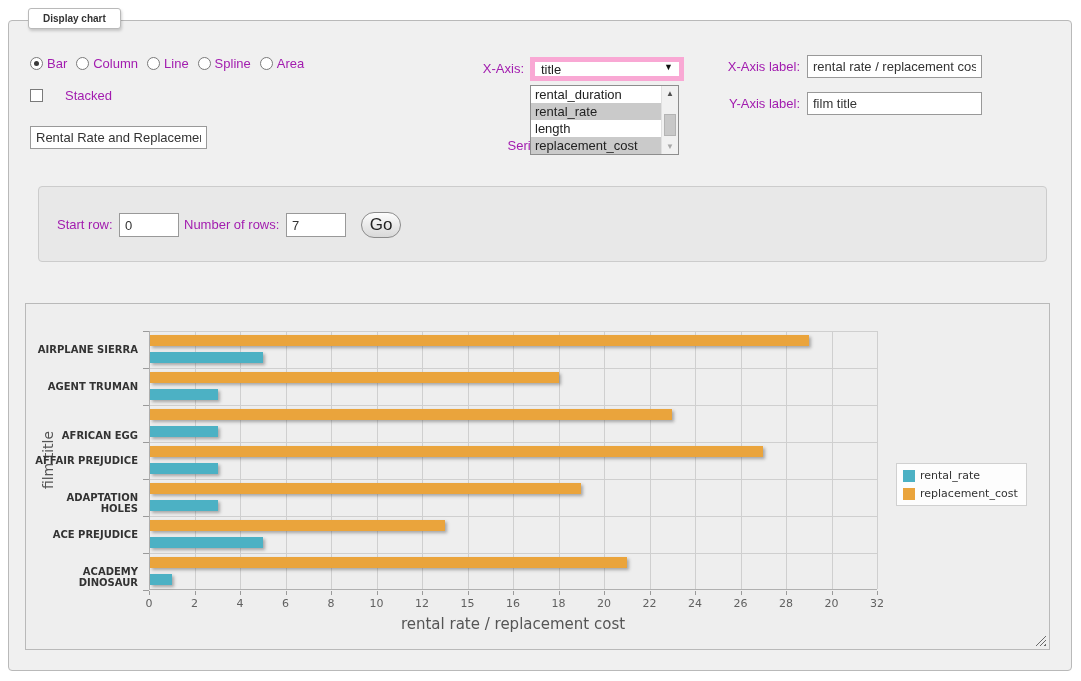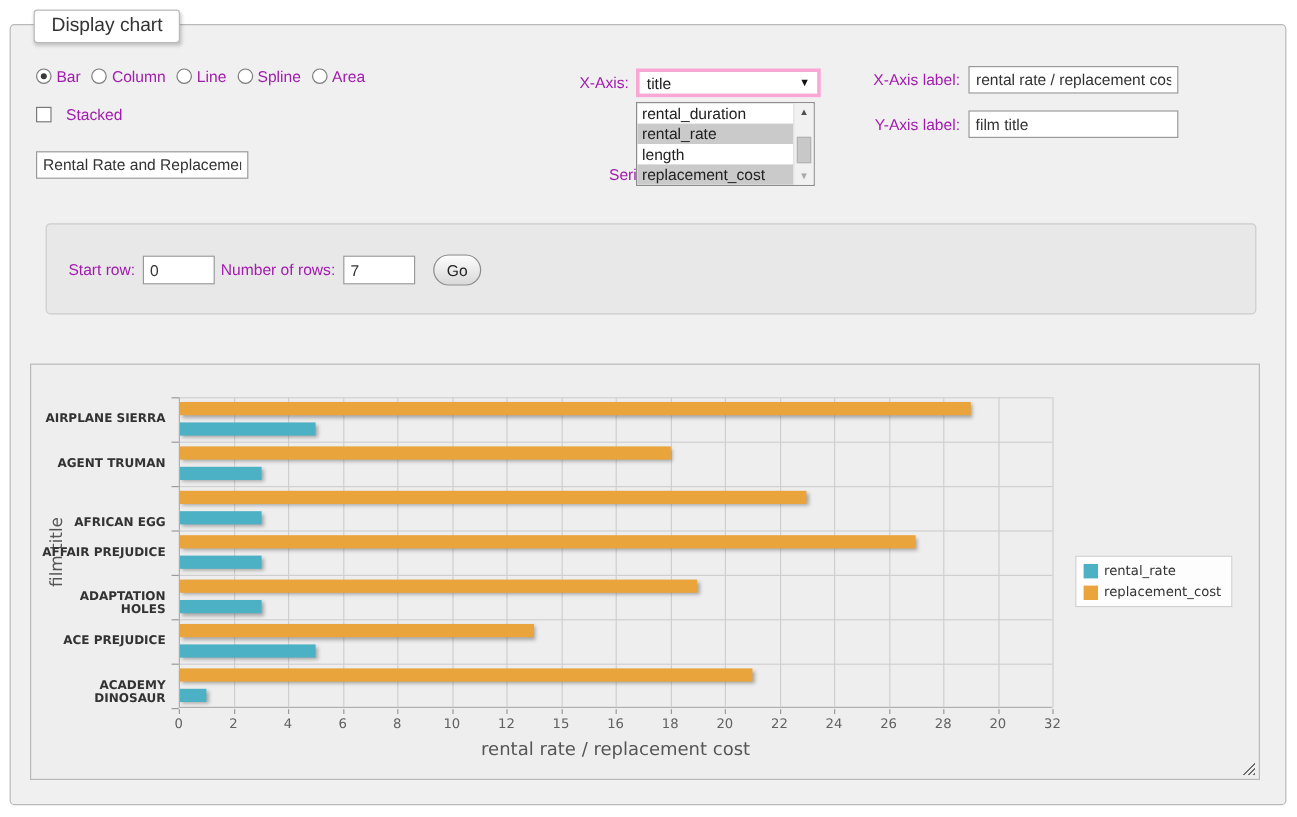--- a/index.html
+++ b/index.html
@@ -4,42 +4,42 @@
 <style>
   * { margin:0; padding:0; box-sizing:border-box; }
   body { font-family:"Liberation Sans", sans-serif; background:#fff; }
   #page { position:relative; width:1081px; height:681px; background:#fff; overflow:hidden; }
 
   
   .fieldset { position:absolute; left:8px; top:20px; width:1064px; height:651px;
               background:#f0f0f0; border:1px solid #b9b9b9; border-radius:4px; }
   .fieldset-legend { position:absolute; left:28px; top:8px; background:#fff;
               border:1px solid #b9b9b9; border-radius:3px; padding:4px 14px;
-              font-size:16px; font-weight:normal; color:#333;
+              font-size:10px; font-weight:bold; color:#333;
               box-shadow:1px 2px 3px rgba(0,0,0,0.18); z-index:5; }
 
   .lbl { font-size:13px; color:#a21caf; }
 
   
   #radio-row { position:absolute; left:30px; top:56px; display:flex; align-items:center; gap:9px; }
   .radio-item { display:flex; align-items:center; gap:4px; }
   .radio { width:13px; height:13px; border:1px solid #7a7a7a; border-radius:50%; background:#fff; position:relative; }
   .radio.checked::after { content:""; position:absolute; left:3px; top:3px; width:5px; height:5px;
               border-radius:50%; background:#3a3a3a; }
-  #stacked-row { position:absolute; left:30px; top:88px; display:flex; align-items:center; gap:12px; }
+  #stacked-row { position:absolute; left:30px; top:88px; display:flex; align-items:center; gap:22px; }
   .checkbox { width:13px; height:13px; border:1px solid #7a7a7a; background:#fff; }
 
   input[type="text"] { border:1px solid #999; background:#fff; font-family:"Liberation Sans",sans-serif;
               font-size:13px; color:#333; padding:2px 5px; outline:none; }
   #title-input { position:absolute; left:30px; top:126px; width:177px; height:23px; }
 
   
   #xaxis-label { position:absolute; left:440px; top:61px; width:84px; text-align:right; }
   #xaxis-select { position:absolute; left:530px; top:57px; width:154px; height:24px; background:#fff;
-              border:3px solid #f9a8d4; font-size:13px; color:#222; display:flex; align-items:center;
+              border:5px solid #f9a8d4; font-size:13px; color:#222; display:flex; 
               padding:0 6px; cursor:default; }
   #xaxis-select .arrow { margin-left:auto; font-size:9px; color:#111; }
 
   
   #series-label { position:absolute; left:464px; top:138px; width:84px; text-align:right; }
   #series-list { position:absolute; left:530px; top:85px; width:149px; height:70px; background:#fff;
               border:1px solid #8d8d8d; overflow:hidden; }
   .series-opt { height:17px; line-height:17px; font-size:13px; color:#222; padding:0 4px;
               margin-right:17px; white-space:nowrap; }
   .series-opt.selected { background:#cacaca; }
@@ -59,21 +59,21 @@
   #ylab-input { position:absolute; left:807px; top:92px; width:175px; height:23px; }
 
   
   #rows-panel { position:absolute; left:38px; top:186px; width:1009px; height:76px;
               background:#e8e8e8; border:1px solid #ccc; border-radius:4px; }
   #startrow-label { position:absolute; left:18px; top:30px; }
   #startrow-input { position:absolute; left:80px; top:26px; width:60px; height:24px; }
   #numrows-label { position:absolute; left:145px; top:30px; }
   #numrows-input { position:absolute; left:247px; top:26px; width:60px; height:24px; }
   #go-button { position:absolute; left:322px; top:25px; width:40px; height:26px;
-              border:1px solid #8b8b8b; border-radius:13px; font-size:13px; color:#222;
+              border:1px solid #8b8b8b; border-radius:13px; font-size:17px; color:#222;
               background:linear-gradient(#fdfdfd,#d9d9d9); display:flex; align-items:center;
               justify-content:center; cursor:pointer; }
 
   
   #chart-box { position:absolute; left:25px; top:303px; width:1025px; height:347px;
               background:#eee; border:1px solid #b9b9b9; }
   #chart-title { position:absolute; left:123px; top:4px; width:728px; text-align:center;
               font-family:"DejaVu Sans", sans-serif; font-size:16px; color:#323c46; }
   #plot { position:absolute; left:123px; top:27px; width:728px; height:259px;
               border-left:1px solid #b0b0b0; border-bottom:1px solid #b0b0b0; }

